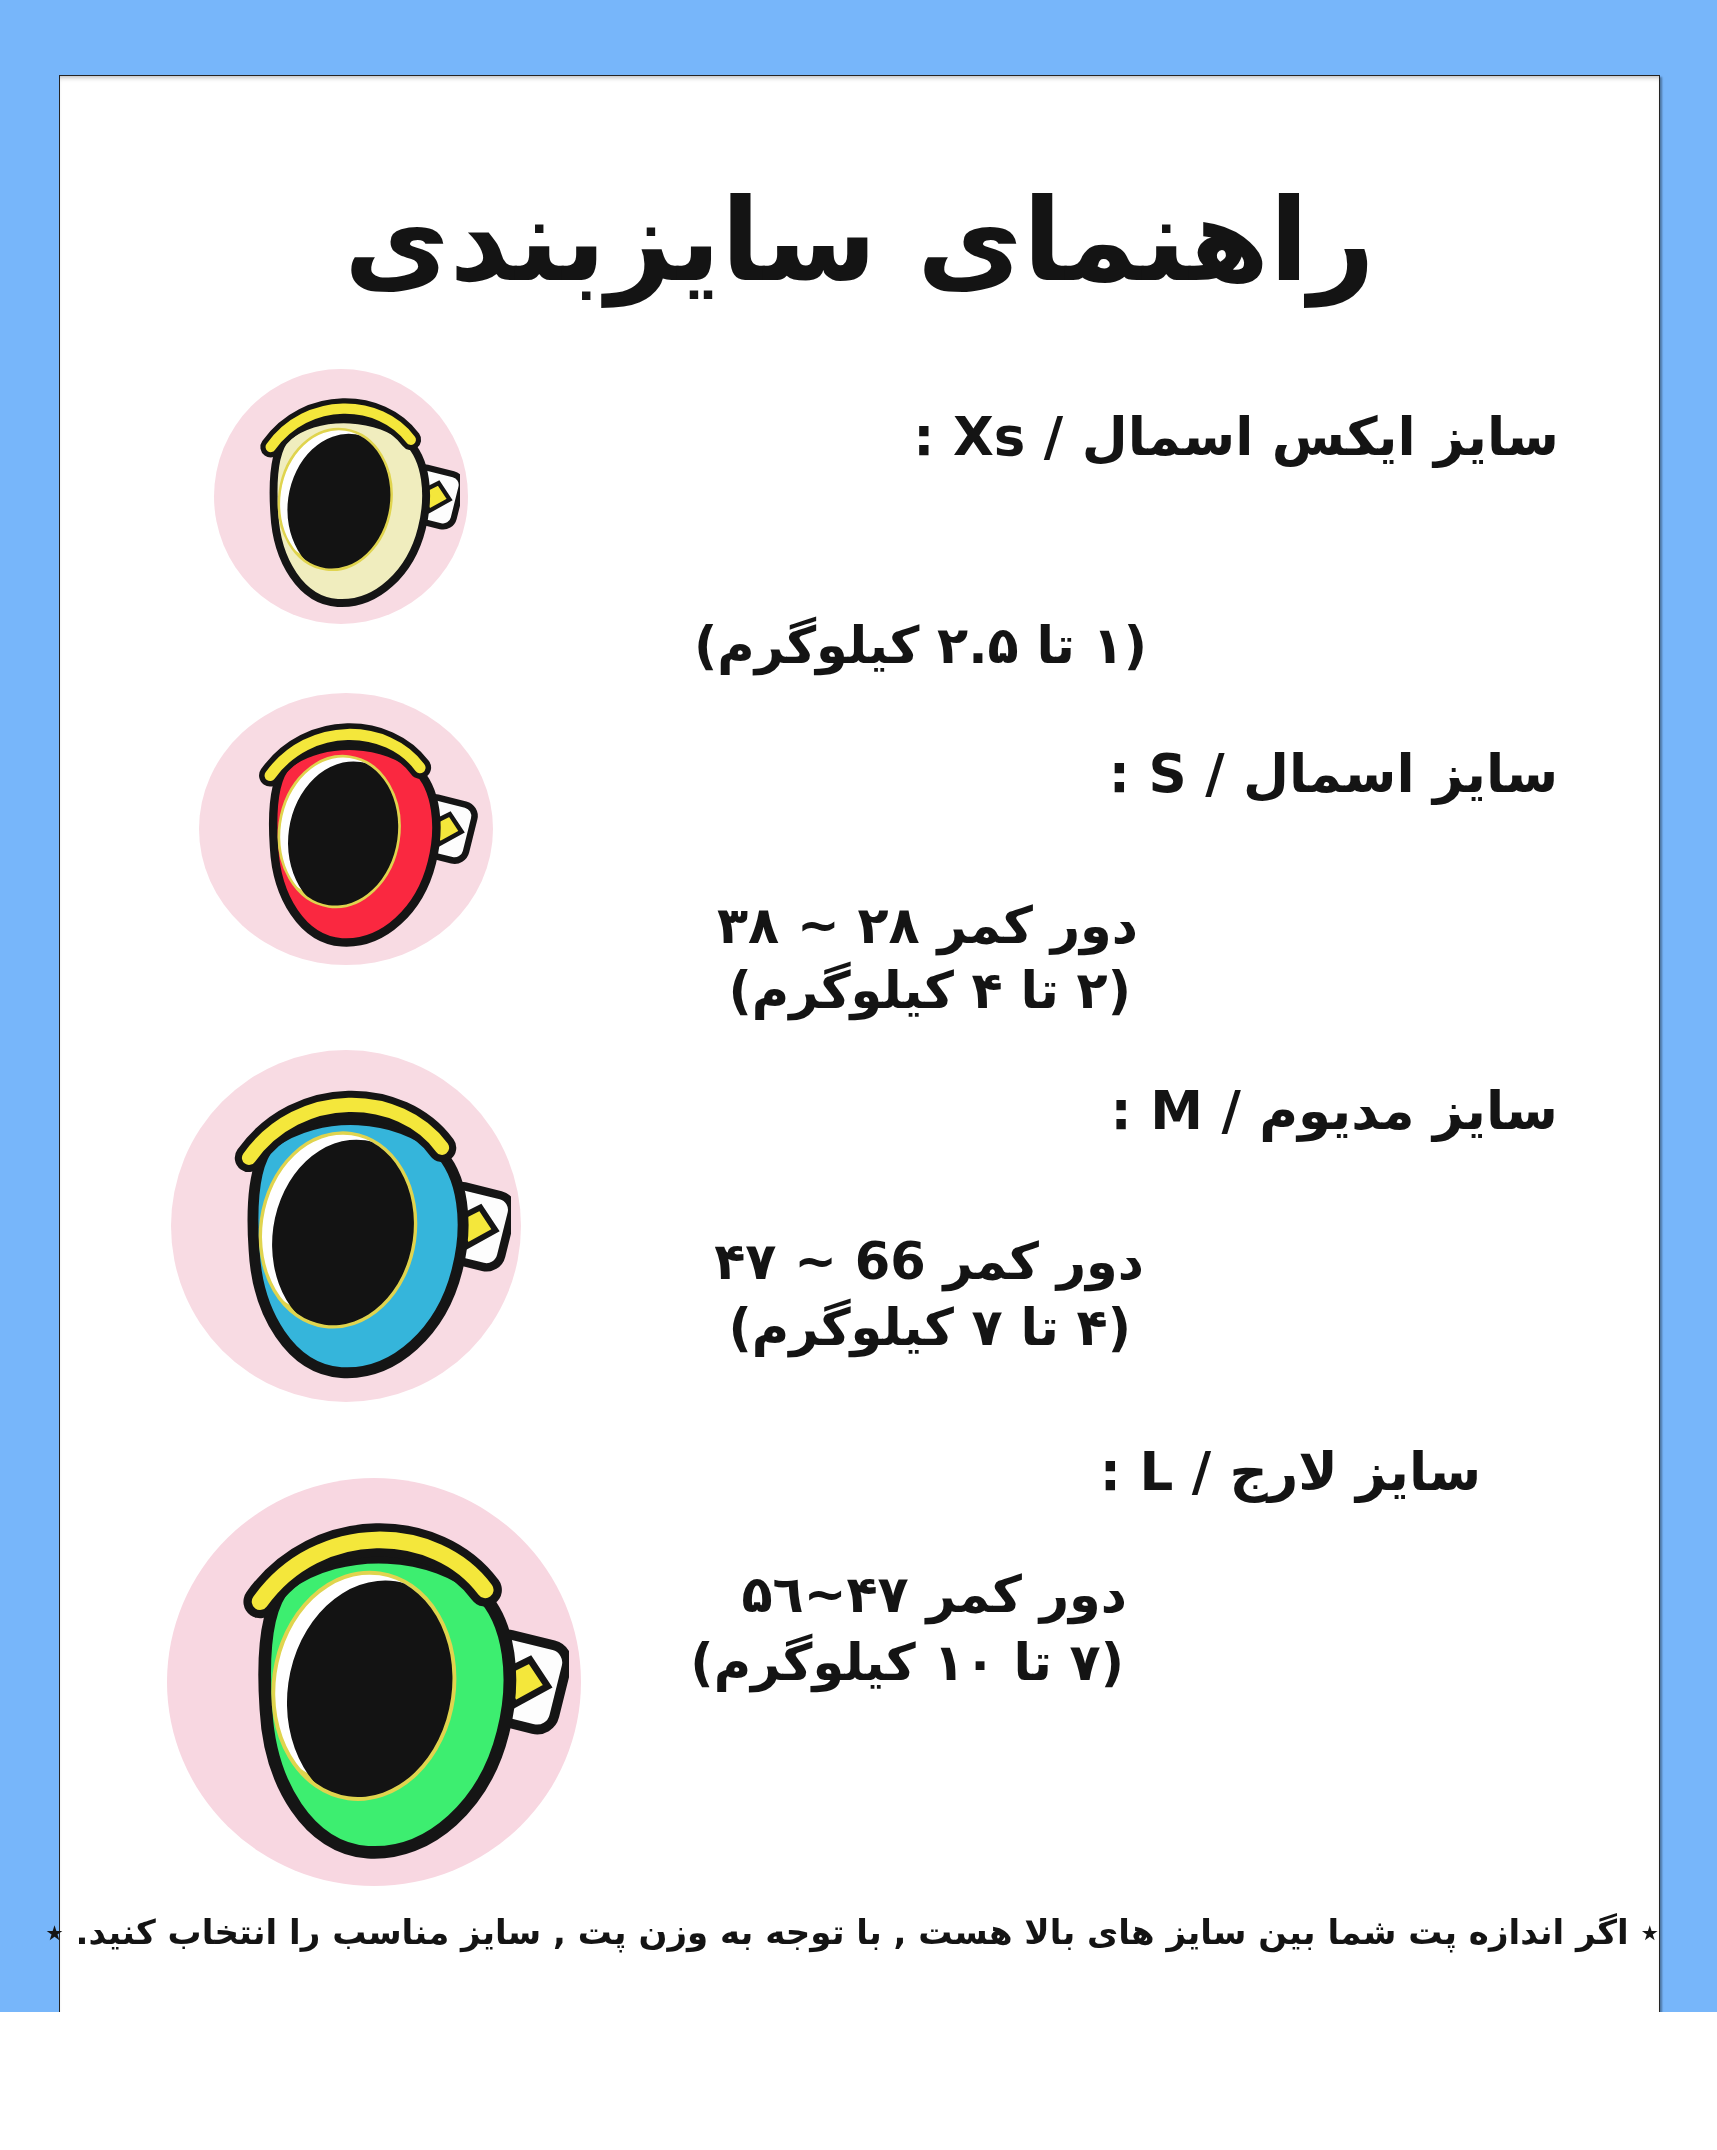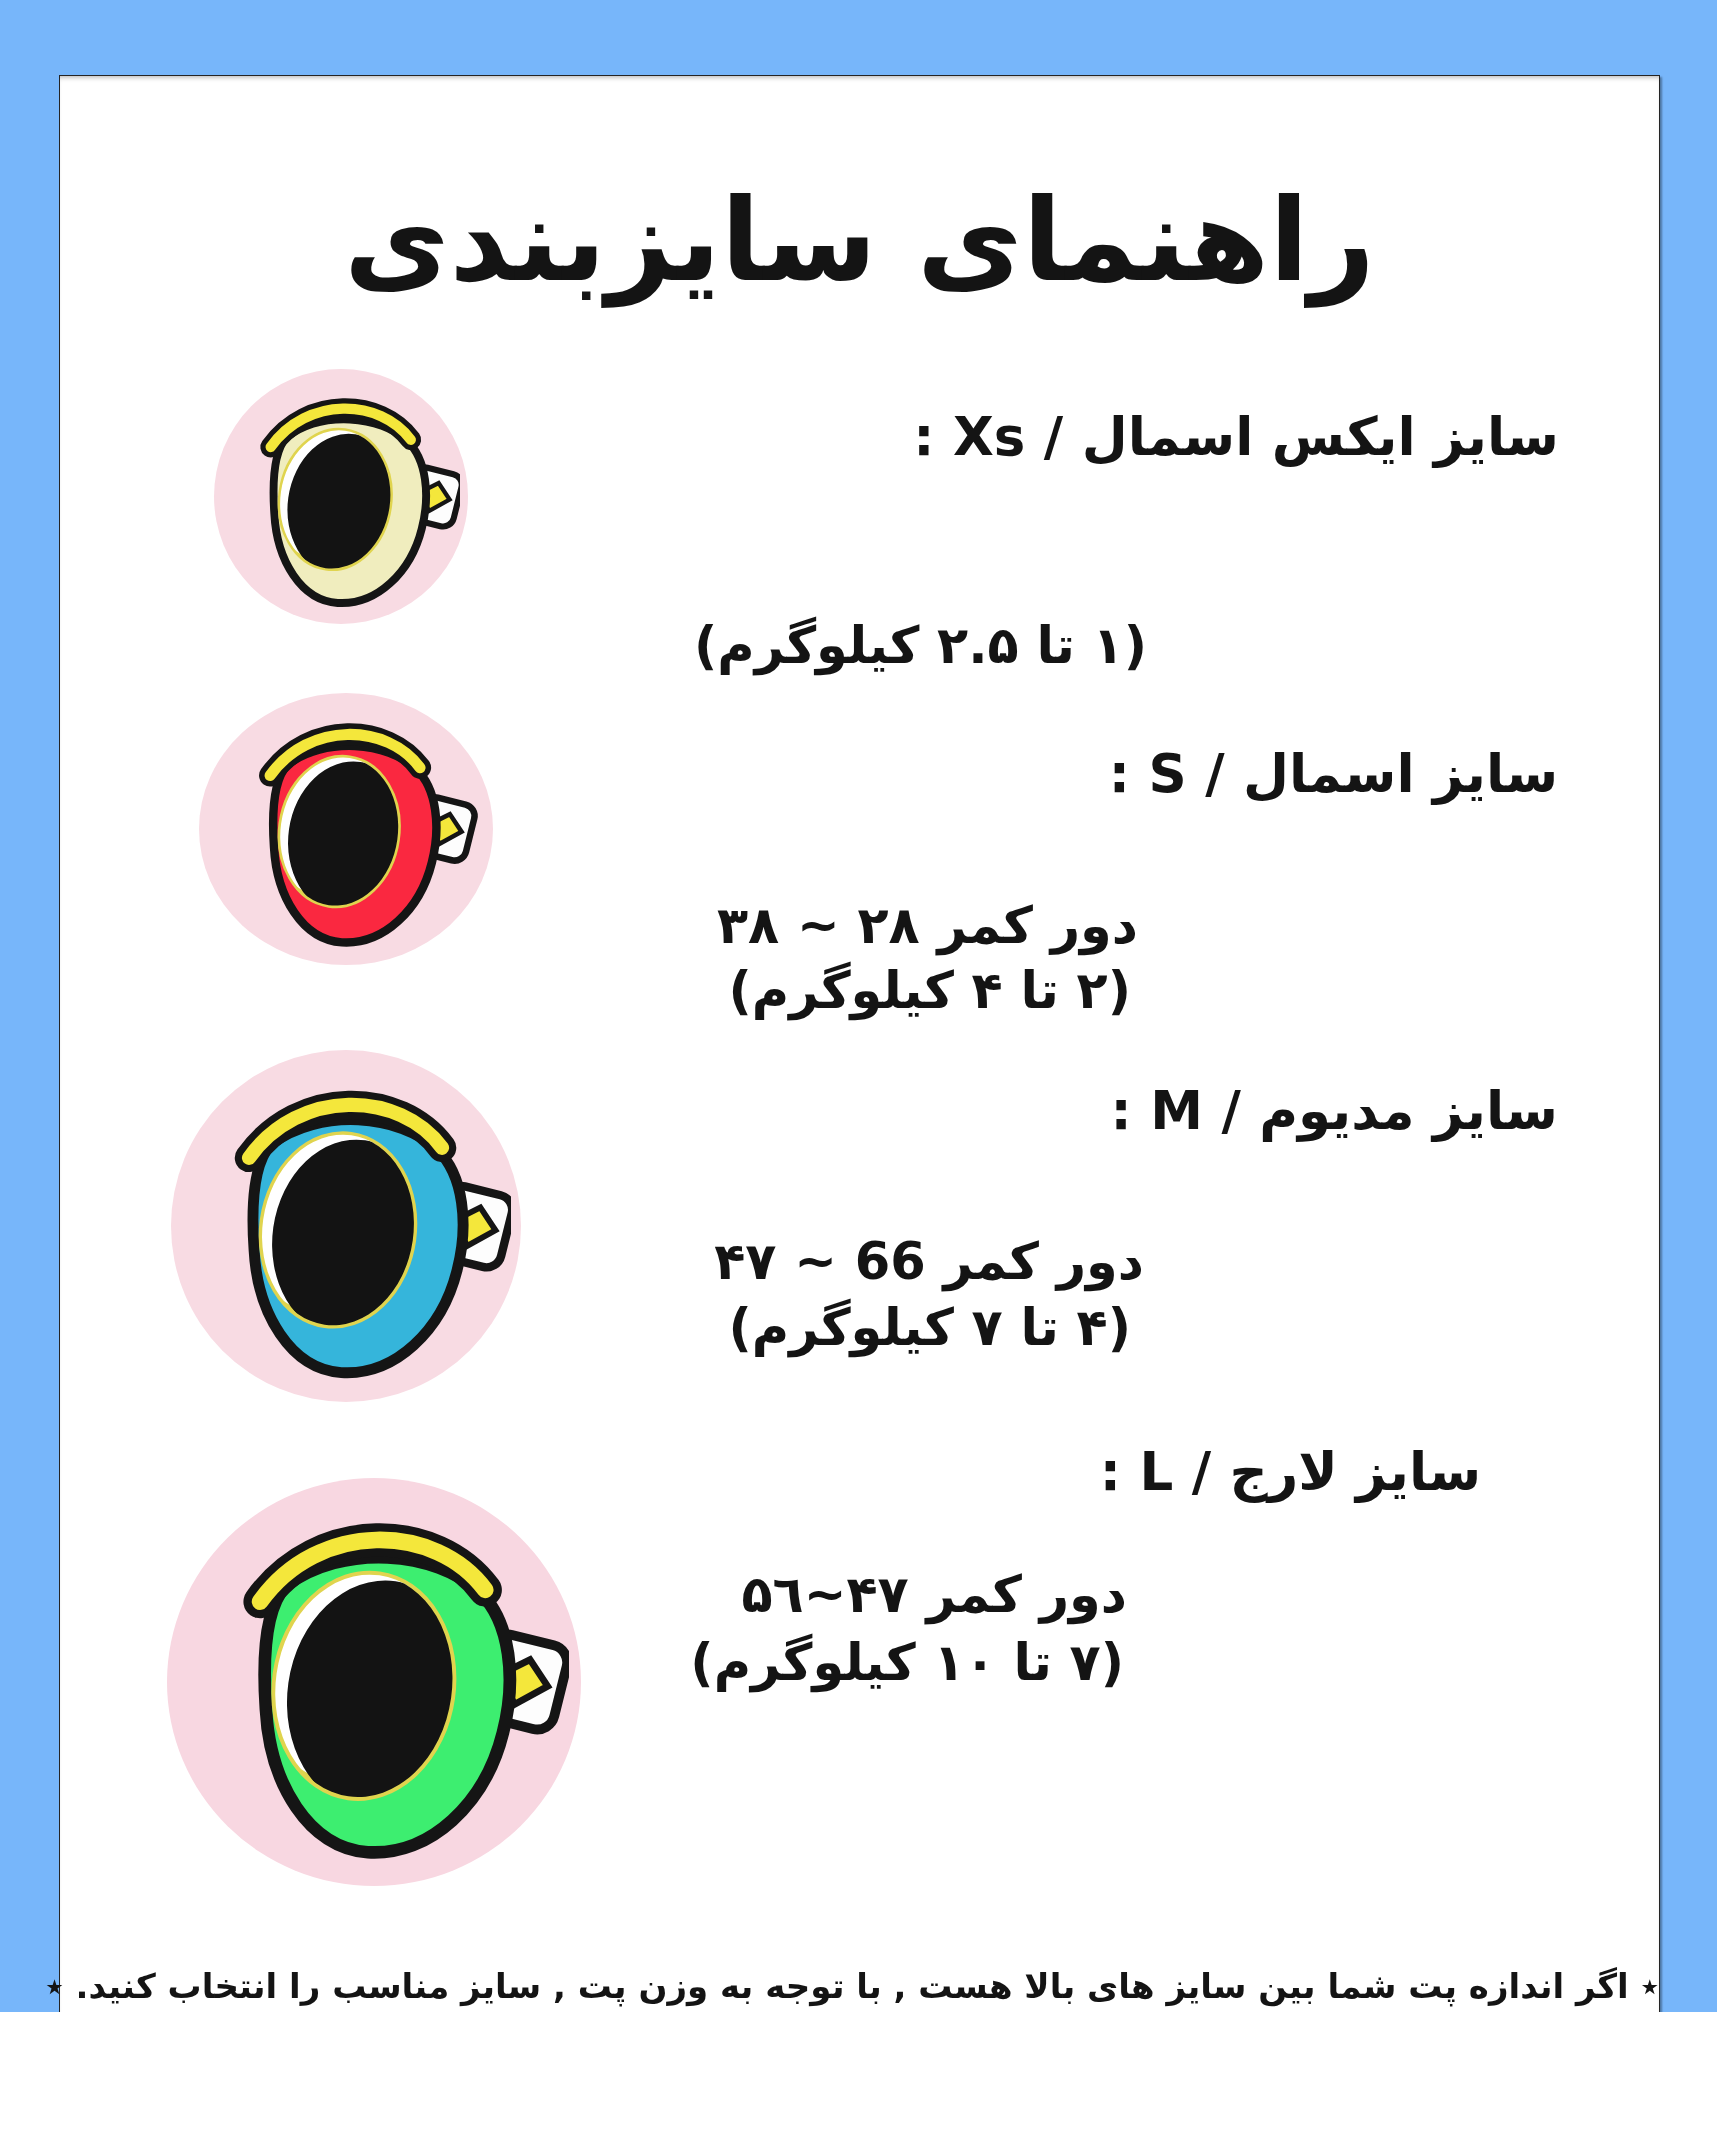--- a/index.html
+++ b/index.html
@@ -59,21 +59,21 @@
   .w3{right:515px;top:1157px;}
   .g3{right:528px;top:1223px;}
   .w4{right:532px;top:1490px;}
   .g4{right:535px;top:1558px;}
   .note{
     position:absolute;left:0;right:0;
     text-align:center;
     font-size:34px;font-weight:bold;
     line-height:1.2;white-space:nowrap;
   }
-  .n1{top:1890px;}
+  .n1{top:1836px;}
   .n2{top:1917px;}
   .defs{position:absolute;width:0;height:0;overflow:hidden;}
 </style>
 </head>
 <body>
 
 <svg class="defs" xmlns="http://www.w3.org/2000/svg" aria-hidden="true">
   <defs>
     <clipPath id="hclip">
       <ellipse cx="97" cy="100" rx="45" ry="57" transform="rotate(8 97 100)"></ellipse>

